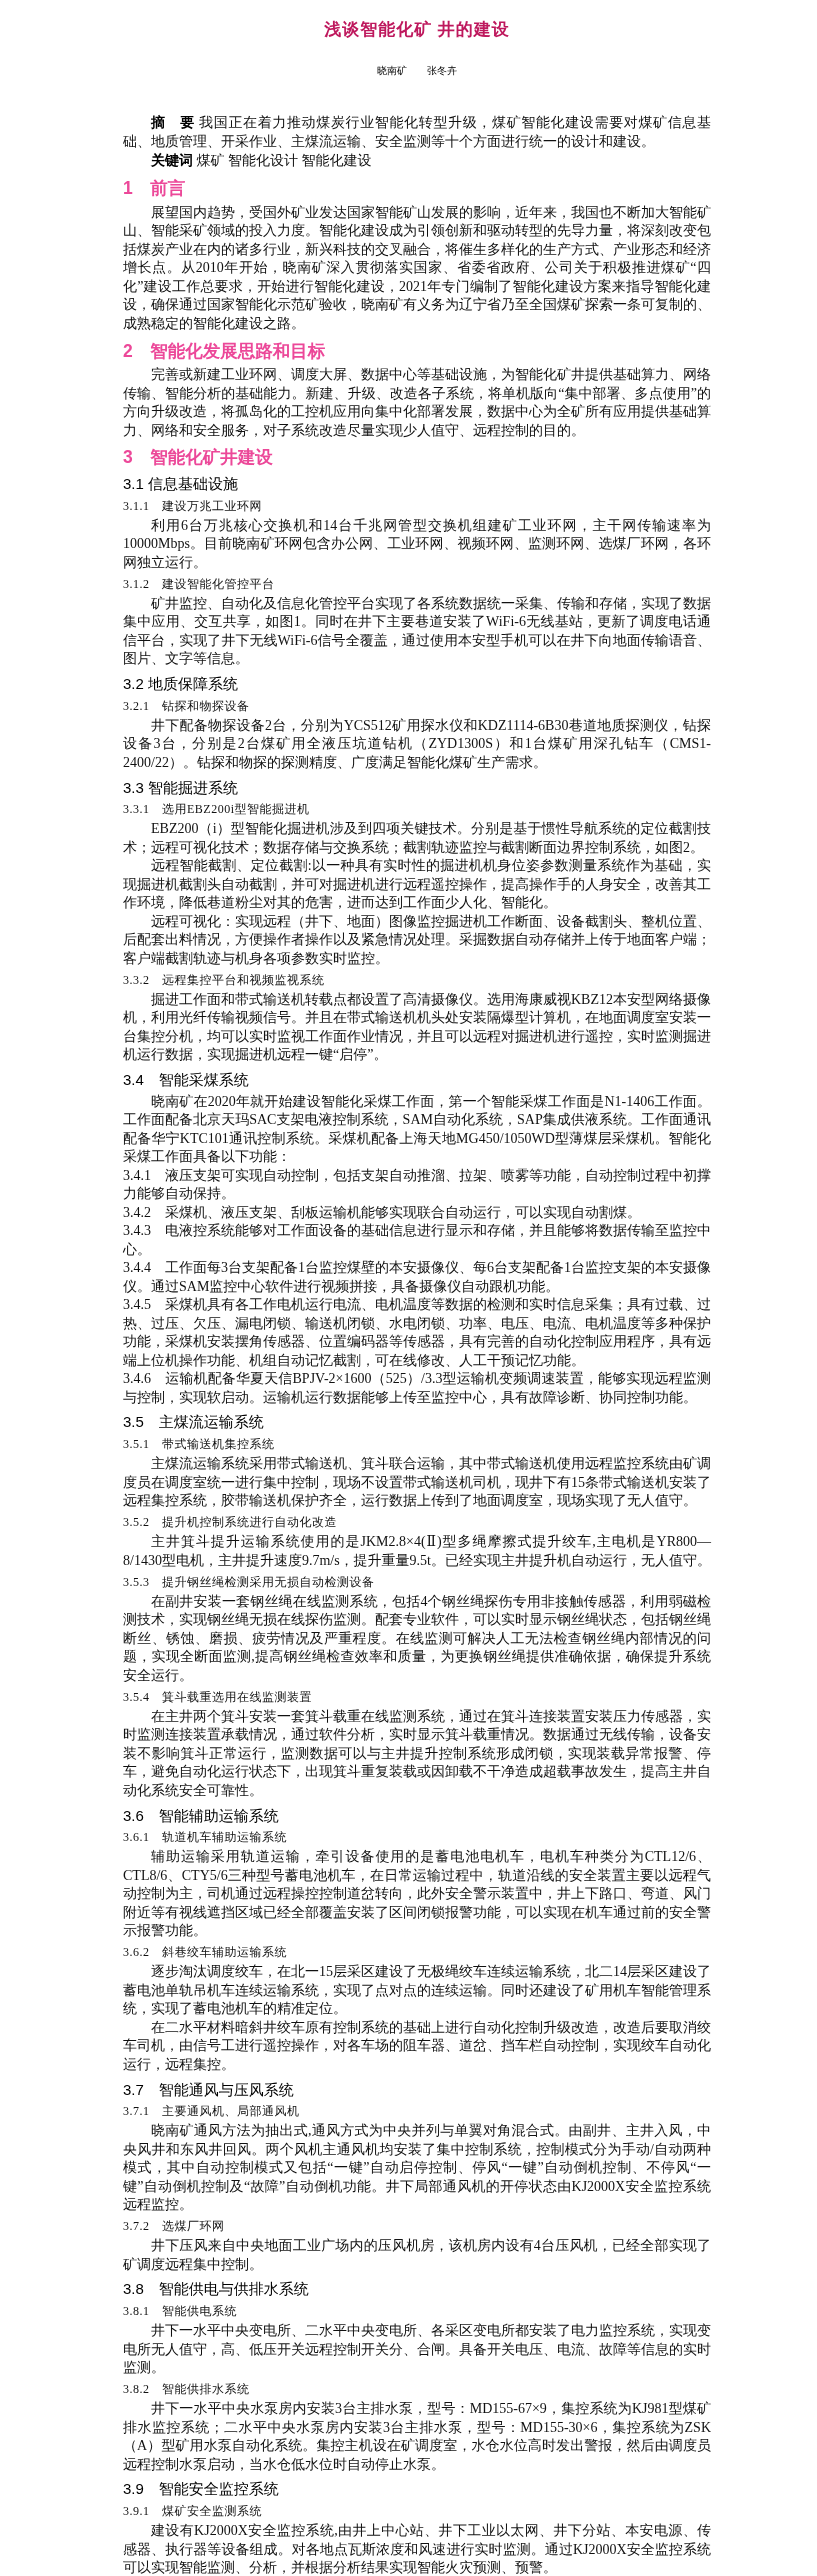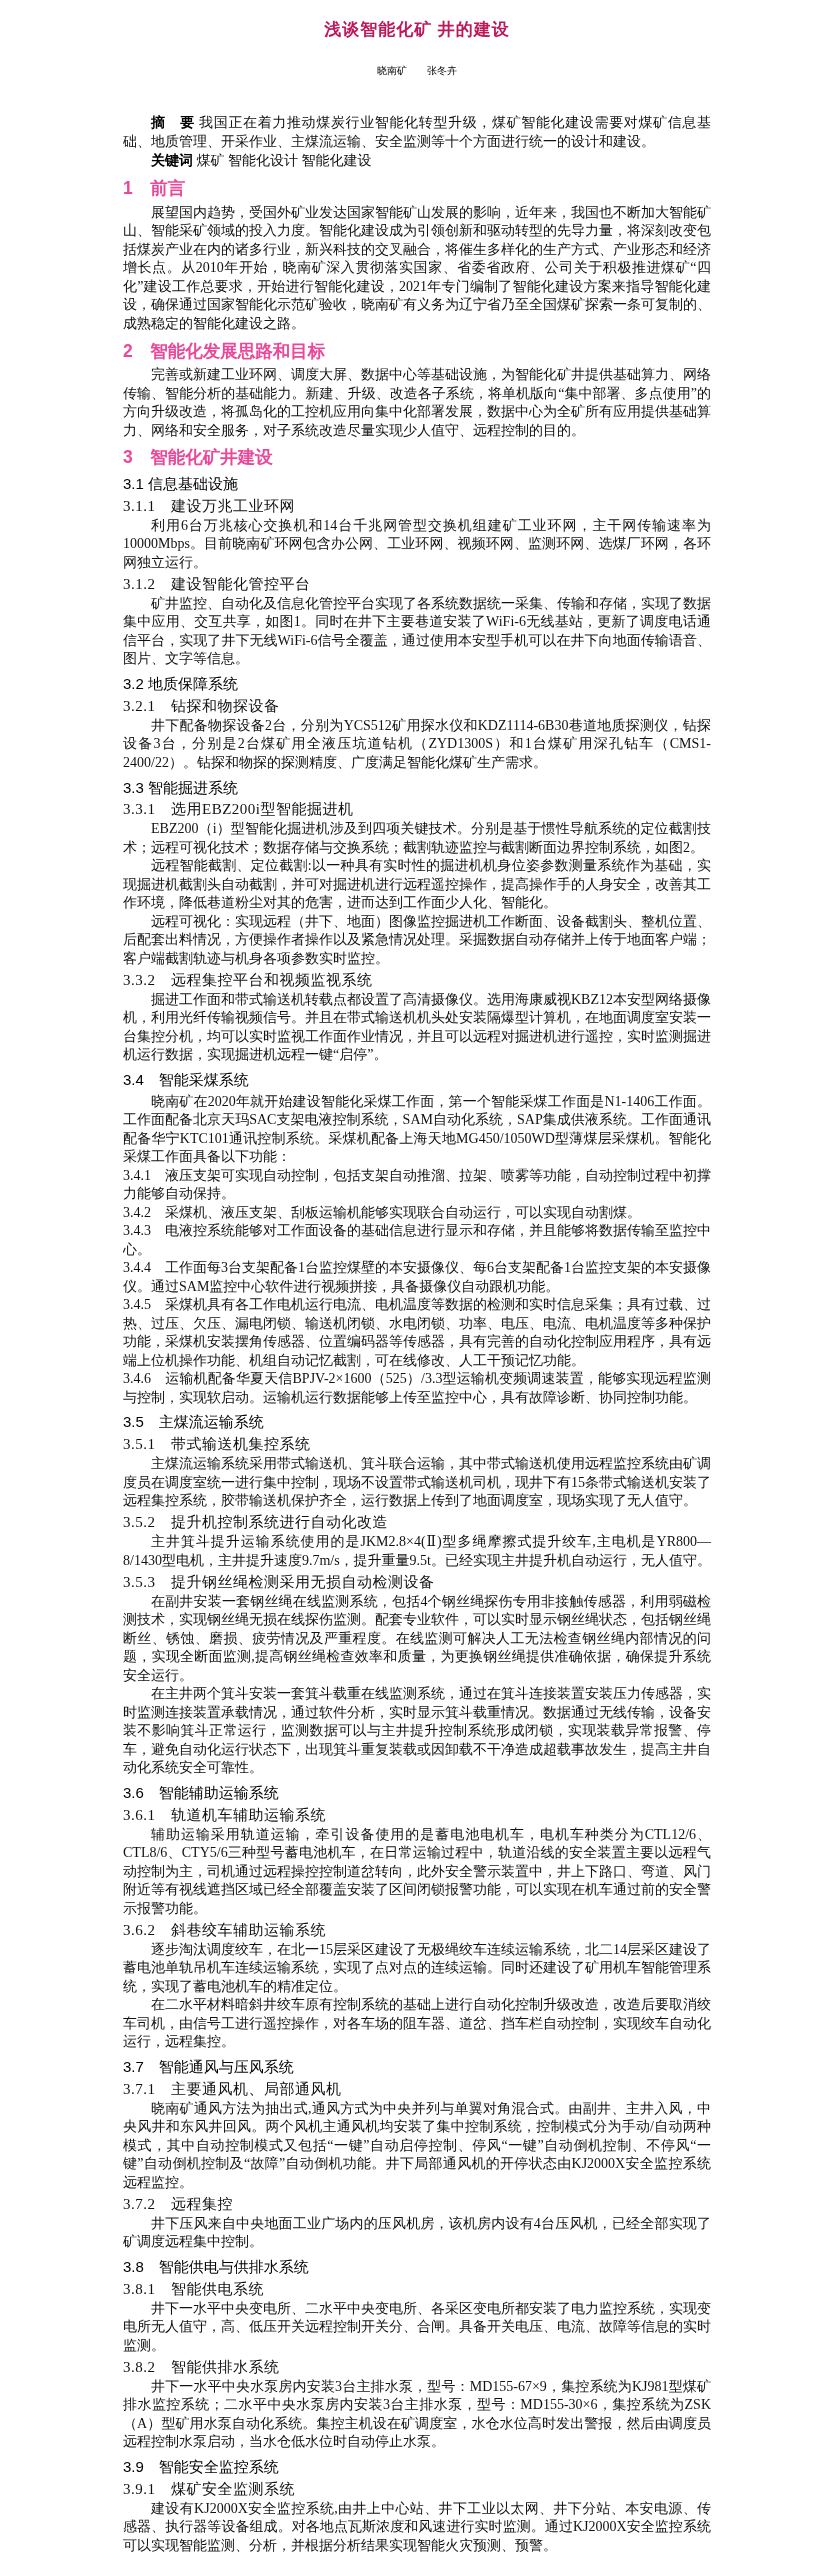--- a/index.html
+++ b/index.html
@@ -52,21 +52,21 @@
   }
   .blk.h2 {
     font-family: "Liberation Sans", "DejaVu Sans", sans-serif;
     font-weight: 400;
     font-size: 15px;
     line-height: 19.6px;
     margin: 5.2px 0 3.1px 0;
     color: #000000;
   }
   .blk.h3 {
-    font-size: 15px;
+    font-size: 12px;
     line-height: 18.5px;
     letter-spacing: 0.5px;
     margin: 2.6px 0 1.5px 0;
   }
   .blk.p  { text-indent: 2em; text-align: justify; }
   .blk.pn { text-align: justify; }
 </style>
 </head>
 <body>
 
@@ -107,31 +107,32 @@
       <div class="blk pn">3.4.4　工作面每3台支架配备1台监控煤壁的本安摄像仪、每6台支架配备1台监控支架的本安摄像仪。通过SAM监控中心软件进行视频拼接，具备摄像仪自动跟机功能。</div>
       <div class="blk pn">3.4.5　采煤机具有各工作电机运行电流、电机温度等数据的检测和实时信息采集；具有过载、过热、过压、欠压、漏电闭锁、输送机闭锁、水电闭锁、功率、电压、电流、电机温度等多种保护功能，采煤机安装摆角传感器、位置编码器等传感器，具有完善的自动化控制应用程序，具有远端上位机操作功能、机组自动记忆截割，可在线修改、人工干预记忆功能。</div>
       <div class="blk pn">3.4.6　运输机配备华夏天信BPJV-2×1600（525）/3.3型运输机变频调速装置，能够实现远程监测与控制，实现软启动。运输机运行数据能够上传至监控中心，具有故障诊断、协同控制功能。</div>
       <div class="blk h2">3.5　主煤流运输系统</div>
       <div class="blk h3">3.5.1　带式输送机集控系统</div>
       <div class="blk p">主煤流运输系统采用带式输送机、箕斗联合运输，其中带式输送机使用远程监控系统由矿调度员在调度室统一进行集中控制，现场不设置带式输送机司机，现井下有15条带式输送机安装了远程集控系统，胶带输送机保护齐全，运行数据上传到了地面调度室，现场实现了无人值守。</div>
       <div class="blk h3">3.5.2　提升机控制系统进行自动化改造</div>
       <div class="blk p">主井箕斗提升运输系统使用的是JKM2.8×4(Ⅱ)型多绳摩擦式提升绞车,主电机是YR800—8/1430型电机，主井提升速度9.7m/s，提升重量9.5t。已经实现主井提升机自动运行，无人值守。</div>
       <div class="blk h3">3.5.3　提升钢丝绳检测采用无损自动检测设备</div>
       <div class="blk p">在副井安装一套钢丝绳在线监测系统，包括4个钢丝绳探伤专用非接触传感器，利用弱磁检测技术，实现钢丝绳无损在线探伤监测。配套专业软件，可以实时显示钢丝绳状态，包括钢丝绳断丝、锈蚀、磨损、疲劳情况及严重程度。在线监测可解决人工无法检查钢丝绳内部情况的问题，实现全断面监测,提高钢丝绳检查效率和质量，为更换钢丝绳提供准确依据，确保提升系统安全运行。</div>
+      <div class="blk h3">3.5.4　箕斗载重选用在线监测装置</div>
       <div class="blk p">在主井两个箕斗安装一套箕斗载重在线监测系统，通过在箕斗连接装置安装压力传感器，实时监测连接装置承载情况，通过软件分析，实时显示箕斗载重情况。数据通过无线传输，设备安装不影响箕斗正常运行，监测数据可以与主井提升控制系统形成闭锁，实现装载异常报警、停车，避免自动化运行状态下，出现箕斗重复装载或因卸载不干净造成超载事故发生，提高主井自动化系统安全可靠性。</div>
       <div class="blk h2">3.6　智能辅助运输系统</div>
       <div class="blk h3">3.6.1　轨道机车辅助运输系统</div>
       <div class="blk p">辅助运输采用轨道运输，牵引设备使用的是蓄电池电机车，电机车种类分为CTL12/6、CTL8/6、CTY5/6三种型号蓄电池机车，在日常运输过程中，轨道沿线的安全装置主要以远程气动控制为主，司机通过远程操控控制道岔转向，此外安全警示装置中，井上下路口、弯道、风门附近等有视线遮挡区域已经全部覆盖安装了区间闭锁报警功能，可以实现在机车通过前的安全警示报警功能。</div>
       <div class="blk h3">3.6.2　斜巷绞车辅助运输系统</div>
       <div class="blk p">逐步淘汰调度绞车，在北一15层采区建设了无极绳绞车连续运输系统，北二14层采区建设了蓄电池单轨吊机车连续运输系统，实现了点对点的连续运输。同时还建设了矿用机车智能管理系统，实现了蓄电池机车的精准定位。</div>
       <div class="blk p">在二水平材料暗斜井绞车原有控制系统的基础上进行自动化控制升级改造，改造后要取消绞车司机，由信号工进行遥控操作，对各车场的阻车器、道岔、挡车栏自动控制，实现绞车自动化运行，远程集控。</div>
       <div class="blk h2">3.7　智能通风与压风系统</div>
       <div class="blk h3">3.7.1　主要通风机、局部通风机</div>
       <div class="blk p">晓南矿通风方法为抽出式,通风方式为中央并列与单翼对角混合式。由副井、主井入风，中央风井和东风井回风。两个风机主通风机均安装了集中控制系统，控制模式分为手动/自动两种模式，其中自动控制模式又包括“一键”自动启停控制、停风“一键”自动倒机控制、不停风“一键”自动倒机控制及“故障”自动倒机功能。井下局部通风机的开停状态由KJ2000X安全监控系统远程监控。</div>
-      <div class="blk h3">3.7.2　远程集控</div>
+      <div class="blk h3">3.7.2　选煤厂环网</div>
       <div class="blk p">井下压风来自中央地面工业广场内的压风机房，该机房内设有4台压风机，已经全部实现了矿调度远程集中控制。</div>
       <div class="blk h2">3.8　智能供电与供排水系统</div>
       <div class="blk h3">3.8.1　智能供电系统</div>
       <div class="blk p">井下一水平中央变电所、二水平中央变电所、各采区变电所都安装了电力监控系统，实现变电所无人值守，高、低压开关远程控制开关分、合闸。具备开关电压、电流、故障等信息的实时监测。</div>
       <div class="blk h3">3.8.2　智能供排水系统</div>
       <div class="blk p">井下一水平中央水泵房内安装3台主排水泵，型号：MD155-67×9，集控系统为KJ981型煤矿排水监控系统；二水平中央水泵房内安装3台主排水泵，型号：MD155-30×6，集控系统为ZSK（A）型矿用水泵自动化系统。集控主机设在矿调度室，水仓水位高时发出警报，然后由调度员远程控制水泵启动，当水仓低水位时自动停止水泵。</div>
       <div class="blk h2">3.9　智能安全监控系统</div>
       <div class="blk h3">3.9.1　煤矿安全监测系统</div>
       <div class="blk p">建设有KJ2000X安全监控系统,由井上中心站、井下工业以太网、井下分站、本安电源、传感器、执行器等设备组成。对各地点瓦斯浓度和风速进行实时监测。通过KJ2000X安全监控系统可以实现智能监测、分析，并根据分析结果实现智能火灾预测、预警。</div>
     </main>

